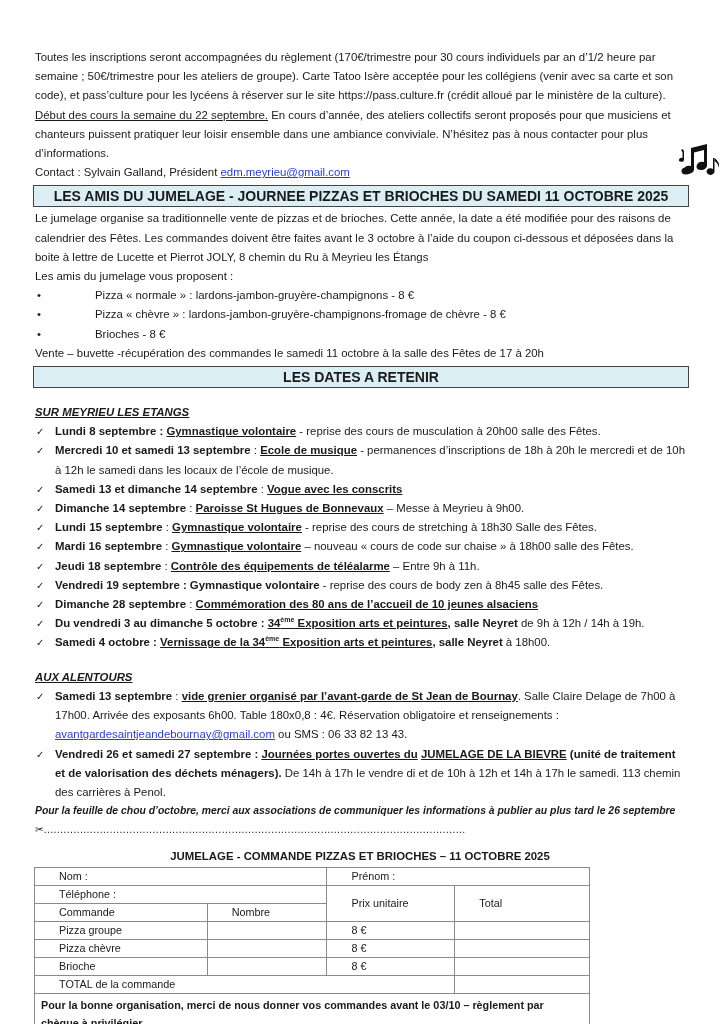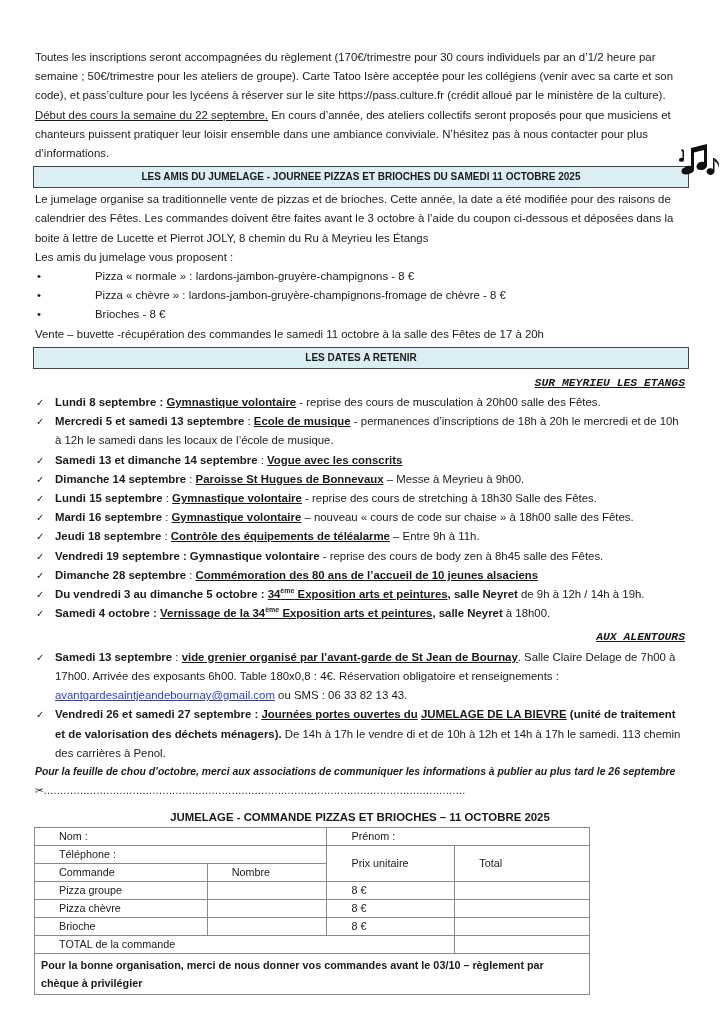--- a/index.html
+++ b/index.html
@@ -5,44 +5,47 @@
   html, body { margin:0; padding:0; background:#ffffff; }
   body { width:725px; height:1024px; position:relative; overflow:hidden;
          font-family:"Liberation Sans", sans-serif; color:#1a1a1a; }
   .page { position:absolute; left:35px; top:8px; width:650px; font-size:11.4px; line-height:19.2px; }
   p { margin:0; }
   .u { text-decoration:underline; }
   .b { font-weight:bold; }
   a.link { color:#2a3fc7; text-decoration:underline; }
   .notes { position:absolute; right:-38px; top:92px; width:46px; height:40px; }
   .banner { border:1.5px solid #444; background:#dbeef4; text-align:center; font-weight:bold;
-            font-size:10px; height:20px; line-height:20px; margin:3px 0 2px -2px; width:654px; }
+            font-size:14px; height:20px; line-height:20px; margin:3px 0 2px -2px; width:654px; }
   .bullets { margin:0; padding:0; list-style:none; }
   .bullets li { position:relative; padding-left:60px; }
   .bullets li .dot { position:absolute; left:2px; top:0; }
-  .sub { text-align:right; font-weight:bold; font-style:italic; text-decoration:underline; margin-top:5px;font-family:Liberation Mono, monospace; }
+  .sub { text-align:left; font-weight:bold; font-style:italic; text-decoration:underline; margin-top:15px; }
   .checks { margin:0; padding:0; list-style:none; }
   .checks li { position:relative; padding-left:20px; }
   .checks li .ck { position:absolute; left:1px; top:0; font-size:10px; }
   sup { font-size:7px; line-height:0; }
   .note-ital { font-style:italic; font-weight:bold; font-size:10.4px; line-height:18px; }
   .cut { font-size:10.4px; letter-spacing:-0.5px; white-space:nowrap; overflow:hidden; width:430px; }
   .form-title { text-align:center; font-weight:bold; margin-top:8px; }
   table.order { border-collapse:collapse; width:556px; margin-left:-1px; font-size:10.8px; }
   table.order td { border:1px solid #8a8a8a; padding:0 24px; height:17px; line-height:17px; vertical-align:middle; }
   table.order td.foot { font-weight:bold; line-height:18px; padding:2px 6px; }
 </style>
 </head>
 <body>
 
 <div class="page">
 
   <div style="position:relative;margin-top:40px;">
     <p>
       <span>Toutes les inscriptions seront accompagnées du règlement (170€/trimestre pour 30 cours individuels par an d’1/2 heure par semaine ; 50€/trimestre pour les ateliers de groupe). Carte Tatoo Isère acceptée pour les collégiens (venir avec sa carte et son code), et pass’culture pour les lycéens à réserver sur le site https://pass.culture.fr (crédit alloué par le ministère de la culture). </span><span class="u">Début des cours la semaine du 22 septembre.</span><span> En cours d’année, des ateliers collectifs seront proposés pour que musiciens et chanteurs puissent pratiquer leur loisir ensemble dans une ambiance conviviale. N’hésitez pas à nous contacter pour plus d’informations.</span>
+    </p>
+    <p>
+      <span>Contact : Sylvain Galland, Président </span><a class="link">edm.meyrieu@gmail.com</a>
     </p>
     <svg class="notes" viewBox="0 0 46 40">
       <g fill="#111">
         <path d="M14 8 L30 4 L30 26 A5 4 0 1 1 27 22 L27 10 L17 12.5 L17 30 A5 4 0 1 1 14 26 Z"></path>
         <ellipse cx="9" cy="31" rx="4.5" ry="3.5"></ellipse>
         <ellipse cx="24" cy="26.5" rx="4.5" ry="3.5"></ellipse>
         <path d="M36 18 L37.5 18 L37.5 32 A4 3.3 0 1 1 36 29 Z"></path>
         <path d="M37.5 18 Q43 22 42 28 Q41 23 37.5 21 Z"></path>
         <path d="M4 10 Q6 8 7 11 L7 20 A2.5 2 0 1 1 5.5 18 L5.5 12 Q4.5 11 4 10 Z"></path>
       </g>
@@ -61,21 +64,21 @@
     </ul>
     <p>Vente – buvette -récupération des commandes le samedi 11 octobre à la salle des Fêtes de 17 à 20h</p>
   </div>
 
   <div class="banner">LES DATES A RETENIR</div>
 
   <div>
     <div class="sub">SUR MEYRIEU LES ETANGS</div>
     <ul class="checks">
       <li><span class="ck">✓</span><span class="b">Lundi 8 septembre : </span><span class="b u">Gymnastique volontaire</span><span> - reprise des cours de musculation à 20h00 salle des Fêtes.</span></li>
-      <li><span class="ck">✓</span><span class="b">Mercredi 5 et samedi 13 septembre</span><span> : </span><span class="b u">Ecole de musique</span><span> - permanences d’inscriptions de 18h à 20h le mercredi et de 10h à 12h le samedi dans les locaux de l’école de musique.</span></li>
+      <li><span class="ck">✓</span><span class="b">Mercredi 10 et samedi 13 septembre</span><span> : </span><span class="b u">Ecole de musique</span><span> - permanences d’inscriptions de 18h à 20h le mercredi et de 10h à 12h le samedi dans les locaux de l’école de musique.</span></li>
       <li><span class="ck">✓</span><span class="b">Samedi 13 et dimanche 14 septembre</span><span> : </span><span class="b u">Vogue avec les conscrits</span></li>
       <li><span class="ck">✓</span><span class="b">Dimanche 14 septembre</span><span> : </span><span class="b u">Paroisse St Hugues de Bonnevaux</span><span> – Messe à Meyrieu à 9h00.</span></li>
       <li><span class="ck">✓</span><span class="b">Lundi 15 septembre</span><span> : </span><span class="b u">Gymnastique volontaire</span><span> - reprise des cours de stretching à 18h30 Salle des Fêtes.</span></li>
       <li><span class="ck">✓</span><span class="b">Mardi 16 septembre</span><span> : </span><span class="b u">Gymnastique volontaire</span><span> – nouveau « cours de code sur chaise » à 18h00 salle des Fêtes.</span></li>
       <li><span class="ck">✓</span><span class="b">Jeudi 18 septembre</span><span> : </span><span class="b u">Contrôle des équipements de téléalarme</span><span> – Entre 9h à 11h.</span></li>
       <li><span class="ck">✓</span><span class="b">Vendredi 19 septembre : Gymnastique volontaire</span><span> - reprise des cours de body zen à 8h45 salle des Fêtes.</span></li>
       <li><span class="ck">✓</span><span class="b">Dimanche 28 septembre</span><span> : </span><span class="b u">Commémoration des 80 ans de l’accueil de 10 jeunes alsaciens</span></li>
       <li><span class="ck">✓</span><span class="b">Du vendredi 3 au dimanche 5 octobre : </span><span class="b u"><span>34</span><sup>ème</sup><span> Exposition arts et peintures</span></span><span class="b">, salle Neyret</span><span> de 9h à 12h / 14h à 19h.</span></li>
       <li><span class="ck">✓</span><span class="b">Samedi 4 octobre :  </span><span class="b u"><span>Vernissage de la 34</span><sup>ème</sup><span> Exposition arts et peintures</span></span><span class="b">, salle Neyret</span><span> à 18h00.</span></li>
     </ul>

